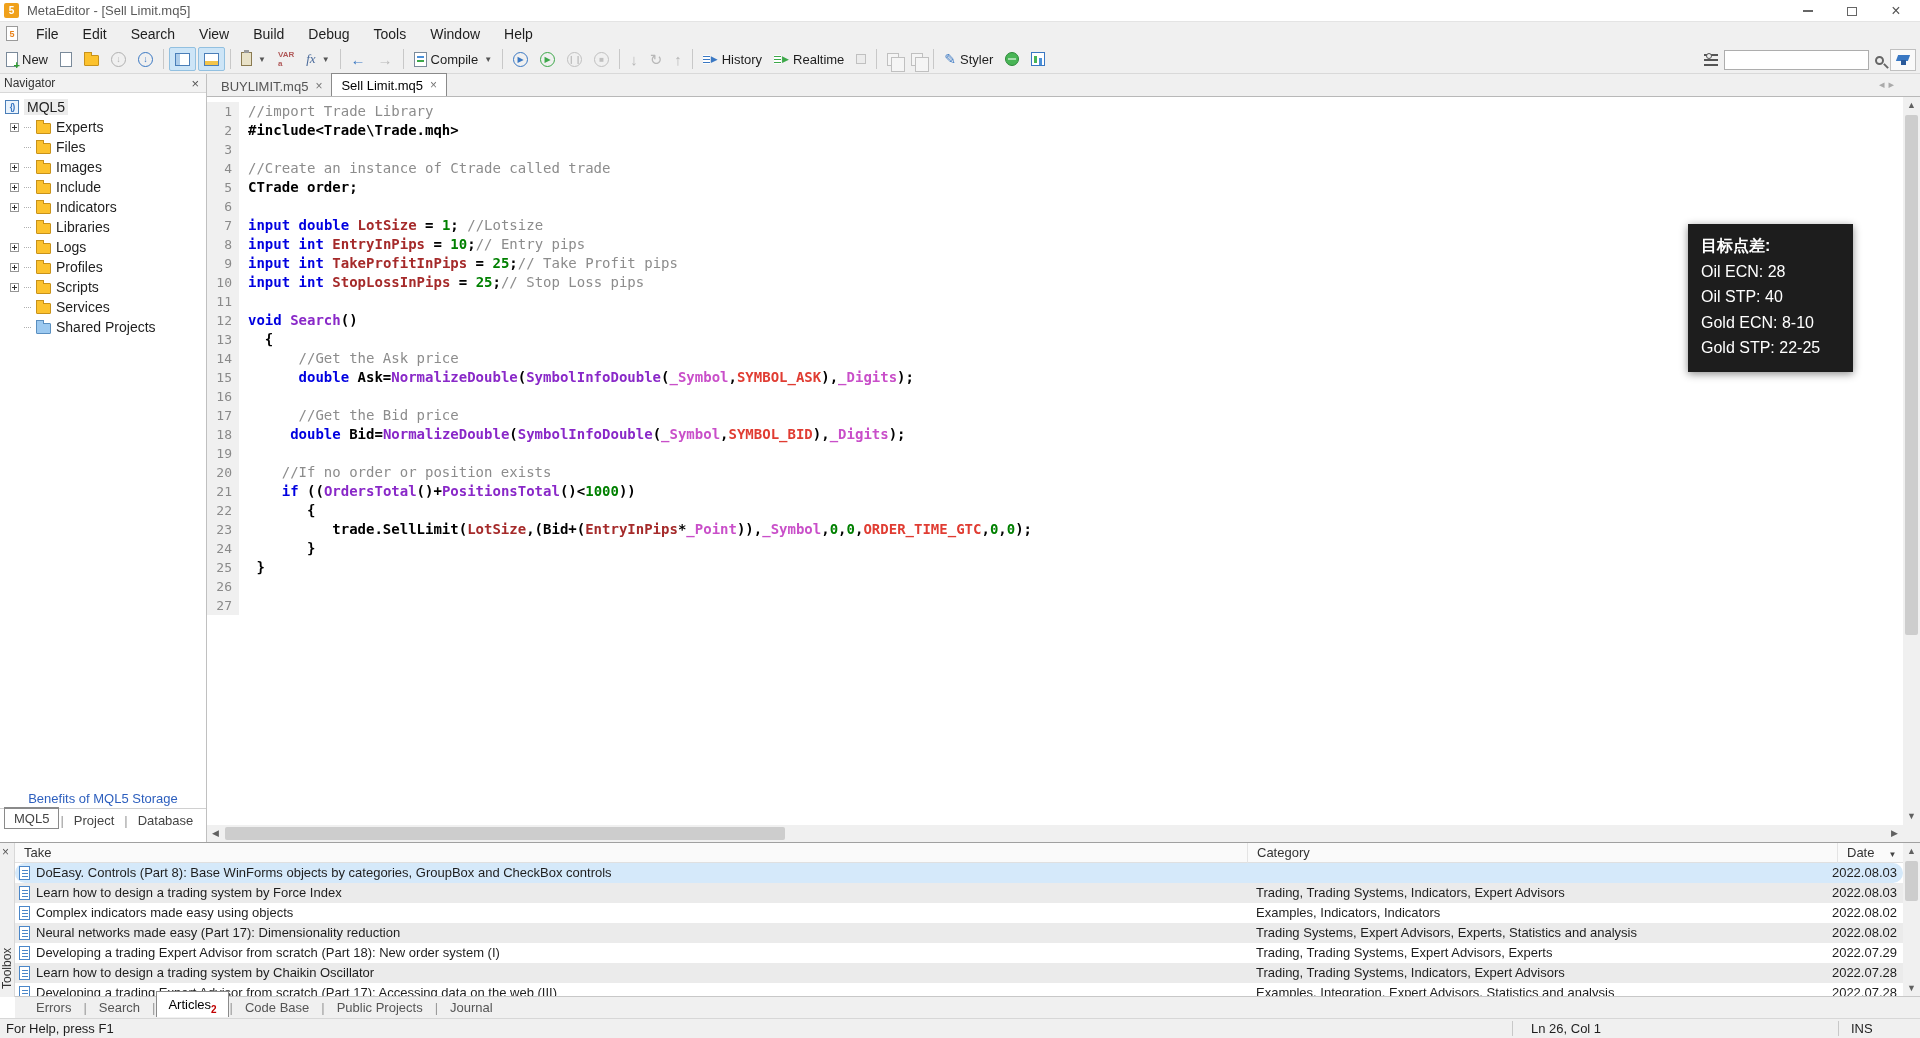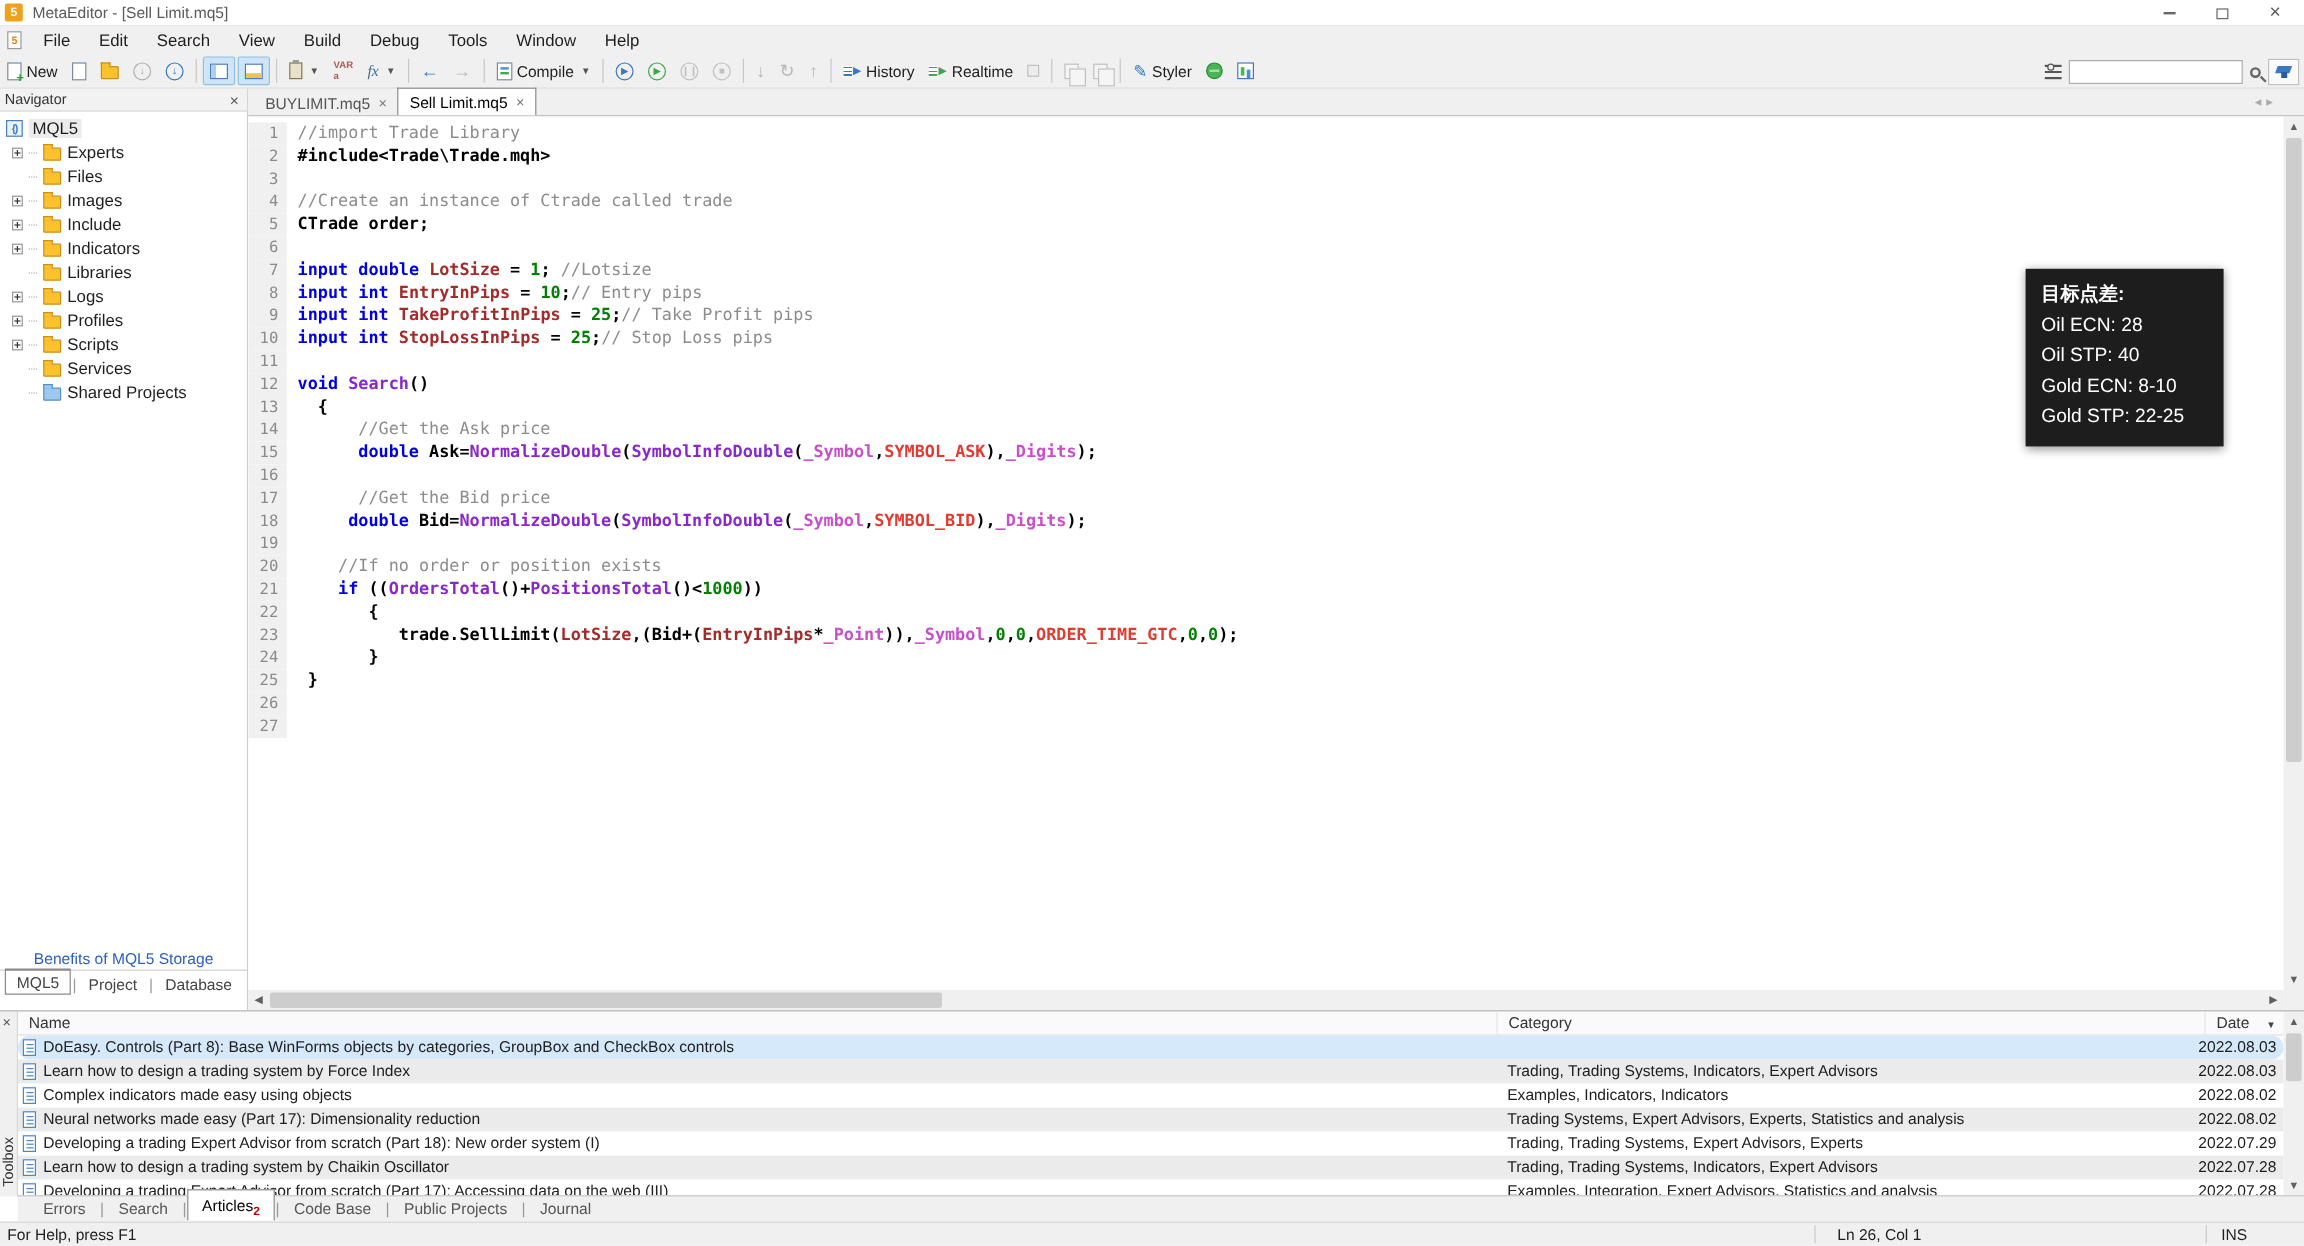--- a/index.html
+++ b/index.html
@@ -441,21 +441,21 @@
     <div>Gold ECN: 8-10</div>
     <div>Gold STP: 22-25</div>
   </div>
 
 <div id="toolbox">
   <div id="tb-strip">
     <span class="x">×</span>
     <span class="vlabel">Toolbox</span>
   </div>
   <div id="tb-header">
-    <span class="hcell first" style="left:0; width:1232px;"><span>Name</span></span>
+    <span class="hcell first" style="left:0; width:1232px;"><span>Take</span></span>
     <span class="hcell" style="left:1232px; width:590px;"><span>Category</span></span>
     <span class="hcell" style="left:1822px; right:0;"><span>Date</span><span class="sort-arrow">▼</span></span>
   </div>
   <div id="tb-rows">
       <div class="trow selected">
         <span class="cell-name">
           <span class="adoc"></span>
           <span>DoEasy. Controls (Part 8): Base WinForms objects by categories, GroupBox and CheckBox controls</span>
         </span>
         <span class="cell-date">2022.08.03</span>

